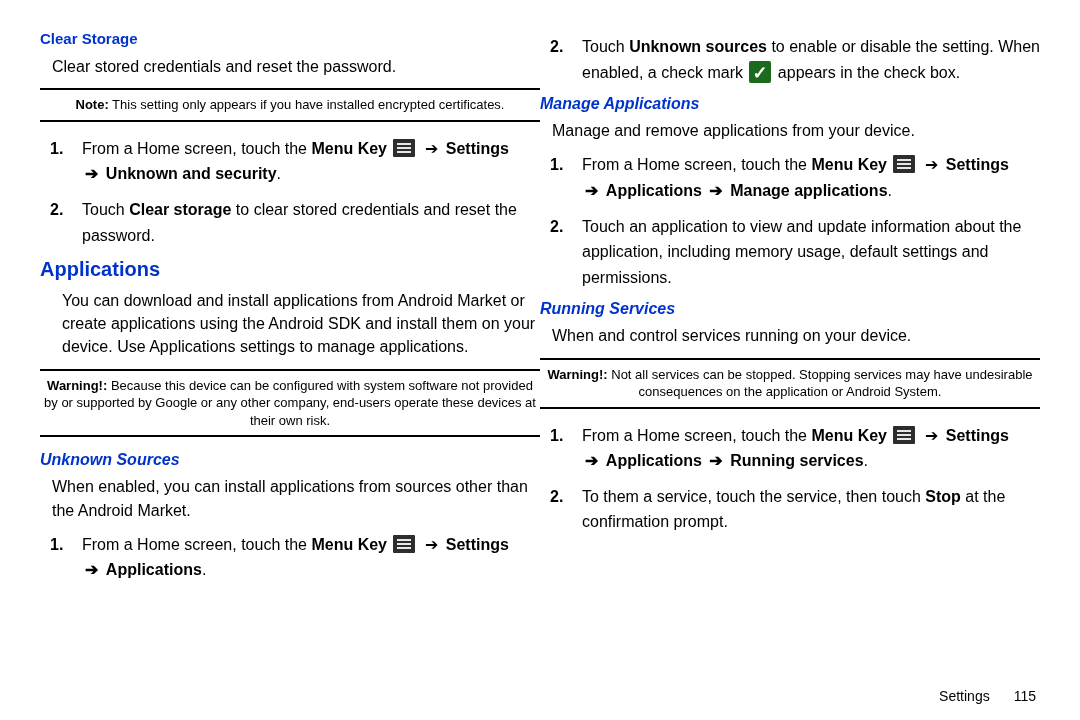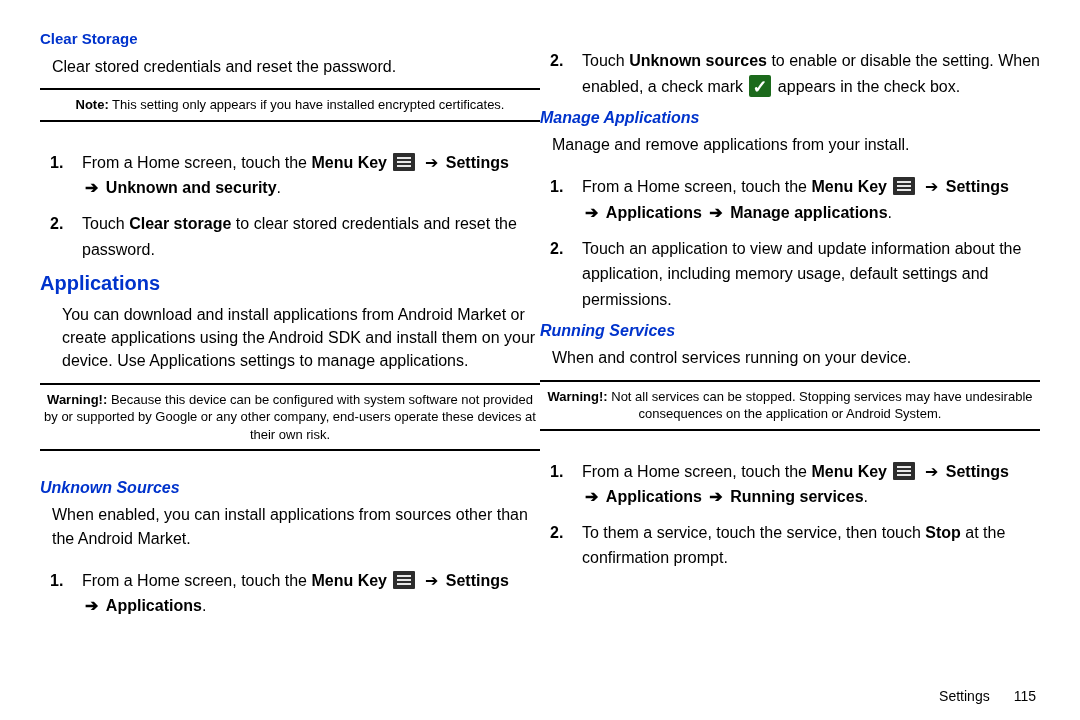--- a/index.html
+++ b/index.html
@@ -47,29 +47,29 @@
     font-size: 16px;
     line-height: 1.45;
     margin: 4px 0 10px 12px;
   }
   .note-box {
     border-top: 2px solid #000;
     border-bottom: 2px solid #000;
     padding: 6px 4px;
     font-size: 13px;
     line-height: 1.35;
-    margin: 8px 0 28px 0;
+    margin: 8px 0 14px 0;
     text-align: center;
   }
   .note-box b { font-weight: bold; }
   ol.steps {
     list-style: none;
     counter-reset: step;
     padding: 0 0 0 10px;
-    margin: 18px 0 10px 0;
+    margin: 4px 0 10px 0;
   }
   ol.steps > li {
     counter-increment: step;
     position: relative;
     padding-left: 32px;
     font-size: 16px;
     line-height: 1.6;
     margin-bottom: 10px;
   }
   ol.steps > li::before {
@@ -177,21 +177,21 @@
   <div class="col">
 
     <ol class="steps" start="2" style="counter-reset: step 1;">
       <li>
         <span>Touch </span><span class="b">Unknown sources</span><span> to enable or disable the setting. When enabled, a check mark </span><span class="check-icon"></span><span> appears in the check box.</span>
       </li>
     </ol>
 
     <div>
       <h3 class="h-blue-italic">Manage Applications</h3>
-      <p class="body">Manage and remove applications from your install.</p>
+      <p class="body">Manage and remove applications from your device.</p>
       <ol class="steps">
         <li>
           <span>From a Home screen, touch the </span><span class="b">Menu Key</span>
           <span class="menu-icon"></span><span class="arrow"> ➔ </span><span class="b">Settings</span>
           <br>
           <span class="b arrow">➔ </span><span class="b">Applications</span><span class="b arrow"> ➔ </span><span class="b">Manage applications</span><span>.</span>
         </li>
         <li>
           <span>Touch an application to view and update information about the application, including memory usage, default settings and permissions.</span>
         </li>

